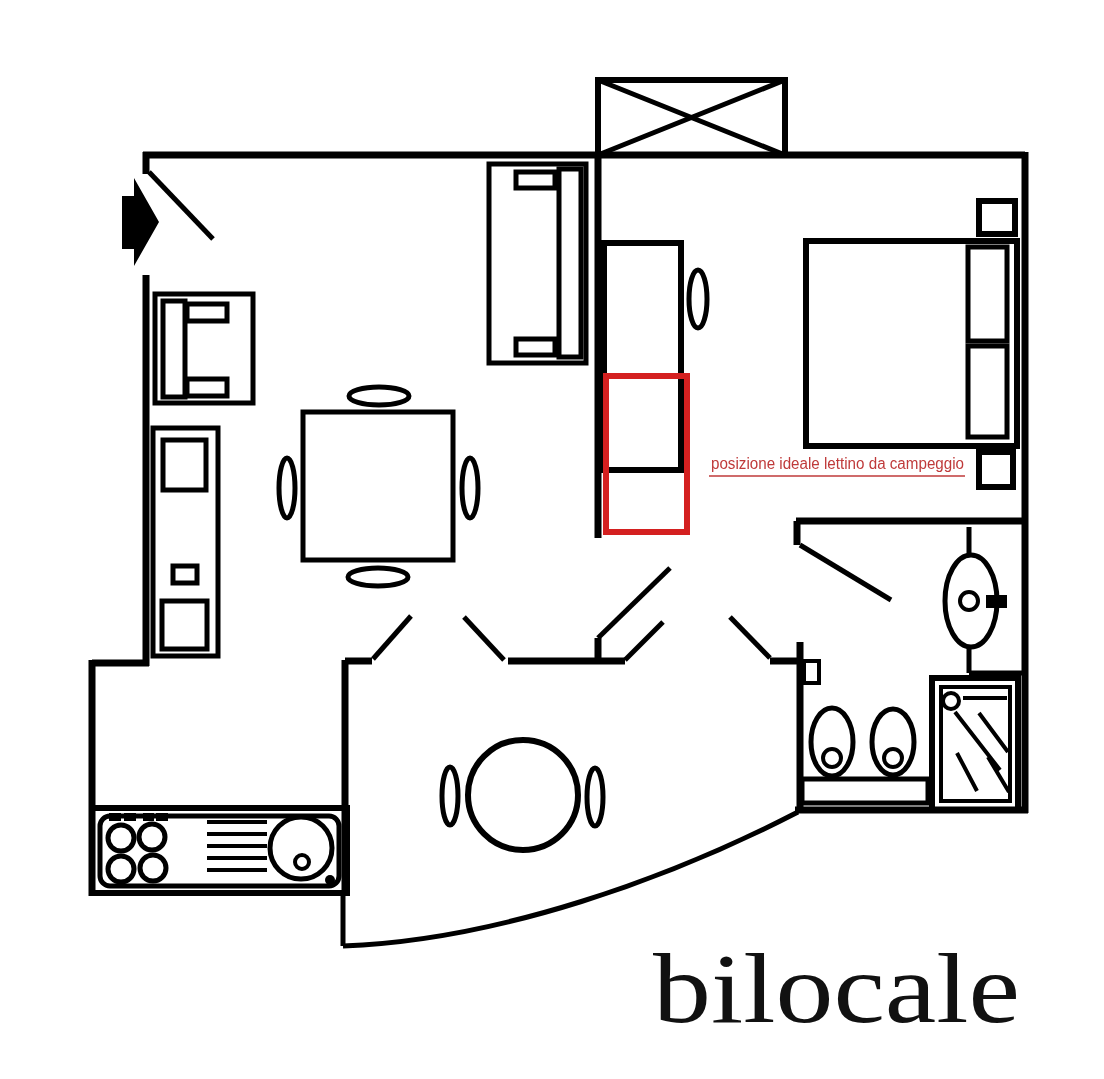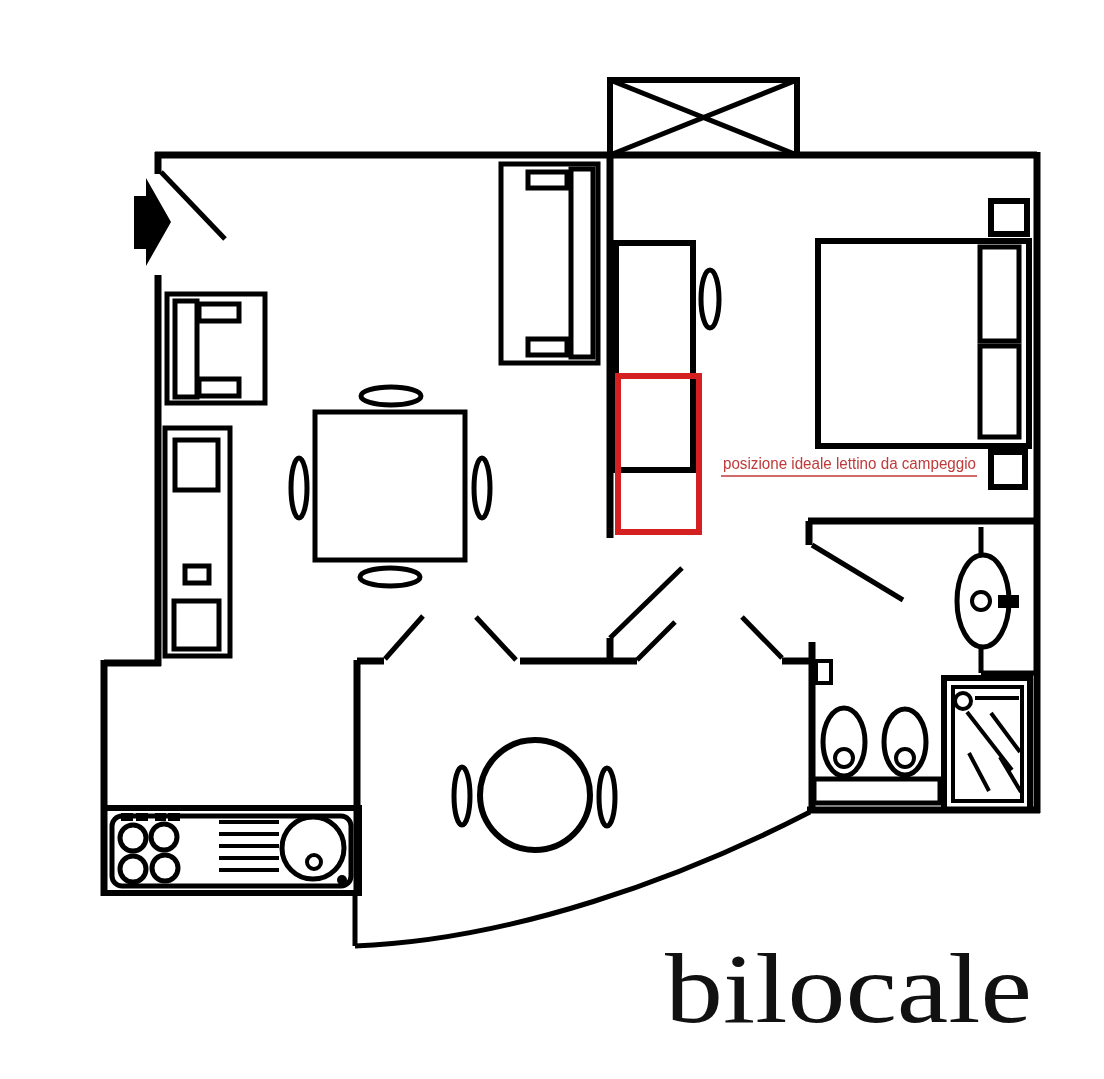--- a/index.html
+++ b/index.html
@@ -1,17 +1,17 @@
 <!DOCTYPE html>
 <html><head>
 <meta charset="utf-8">
 <style>
   html,body{margin:0;padding:0;background:#ffffff;}
   body{width:1104px;height:1079px;position:relative;font-family:"Liberation Sans",sans-serif;}
-  .plan-wrap{position:absolute;inset:0;margin-left:12px;}
+  .plan-wrap{position:absolute;inset:0;}
   svg{display:block;}
   .wall{stroke:#000;stroke-width:7;fill:none;stroke-linecap:butt;}
   .wall-thin{stroke:#000;stroke-width:5;fill:none;}
   .door{stroke:#000;stroke-width:5;fill:none;stroke-linecap:butt;}
   .furn{stroke:#000;stroke-width:5;fill:none;}
   .furn-thick{stroke:#000;stroke-width:6;fill:none;}
   .detail{stroke:#000;stroke-width:4;fill:none;}
   .solid{fill:#000;stroke:none;}
   .whitefill{fill:#fff;}
   .annotation-text{font-family:"Liberation Sans",sans-serif;font-size:16px;}

